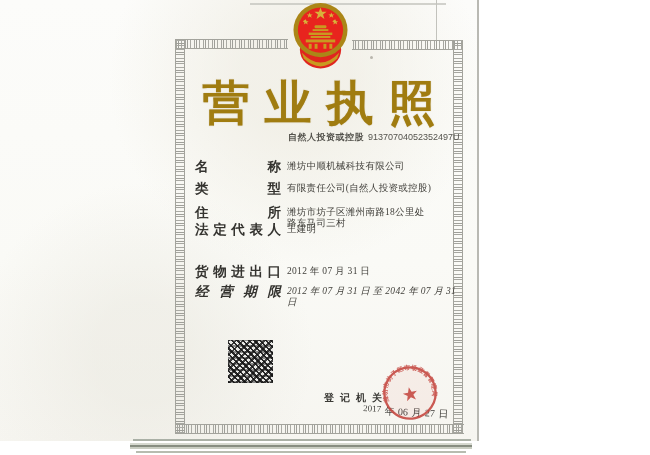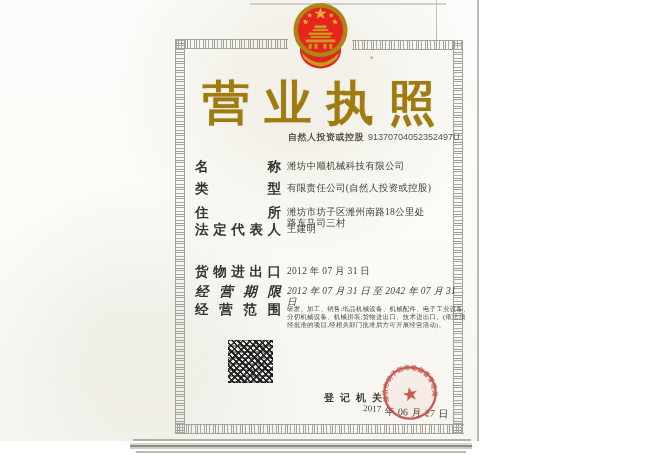--- a/index.html
+++ b/index.html
@@ -169,24 +169,20 @@
     <span class="val">王建明</span>
   </div>
   <div class="field f-est">
     <span class="lab">货物进出口</span>
     <span class="val">2012 年 07 月 31 日</span>
   </div>
   <div class="field f-term">
     <span class="lab">经营期限</span>
     <span class="val">2012 年 07 月 31 日 至 2042 年 07 月 31 日</span>
   </div>
-  <div class="field f-scope">
-    <span class="lab">经营范围</span>
-    <span class="val">研发、加工、销售:纸品机械设备、机械配件、电子工业设备、分切机械设备、机械拼装;货物进出口、技术进出口。(依法须经批准的项目,经相关部门批准后方可开展经营活动)。</span>
-  </div>
 
   <div class="qr"></div>
 
   <div class="reg-auth">登记机关</div>
 
   <div class="issue-date">
     <span class="yr">2017</span>
     <span>年</span>
     <span>06</span>
     <span>月</span>

